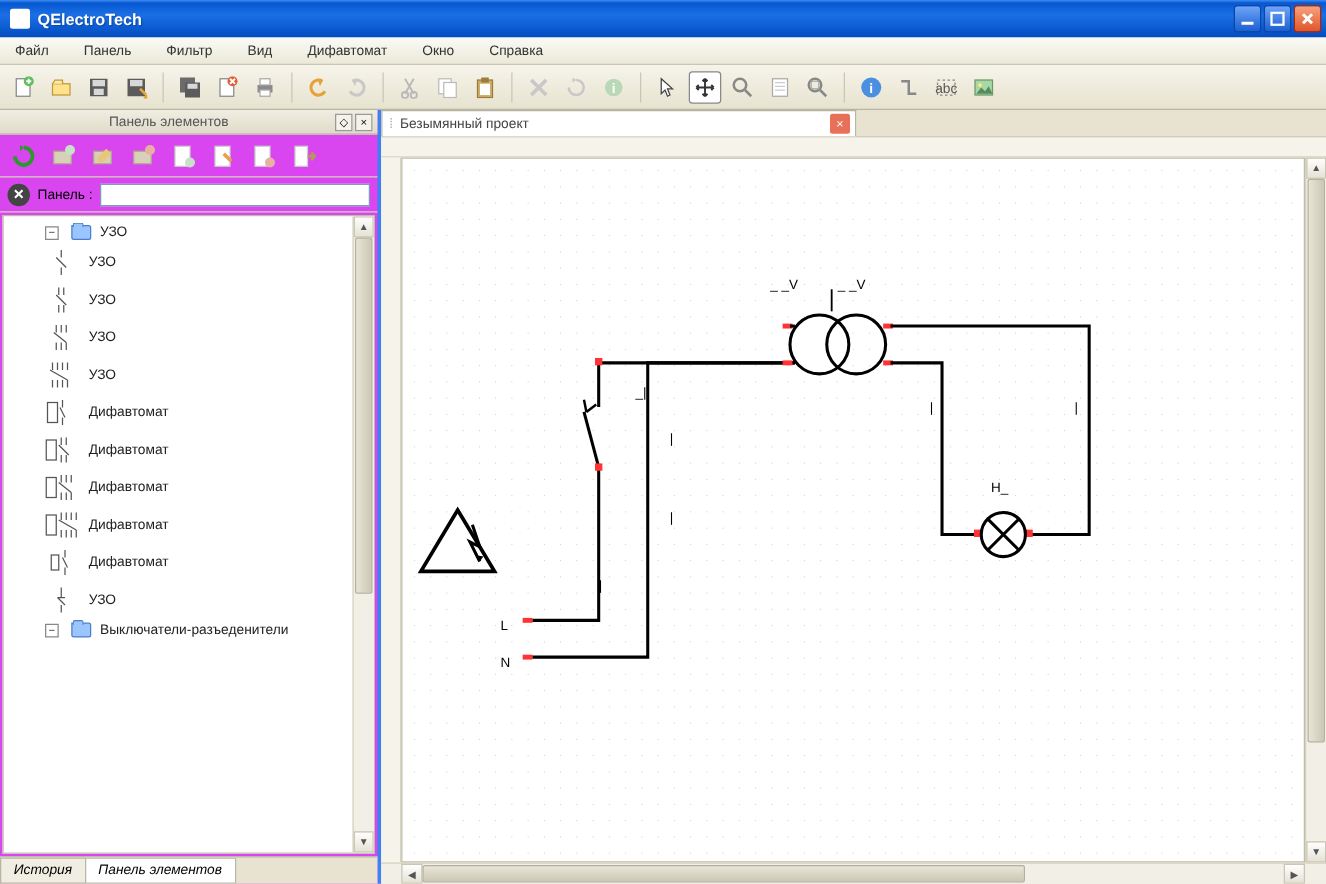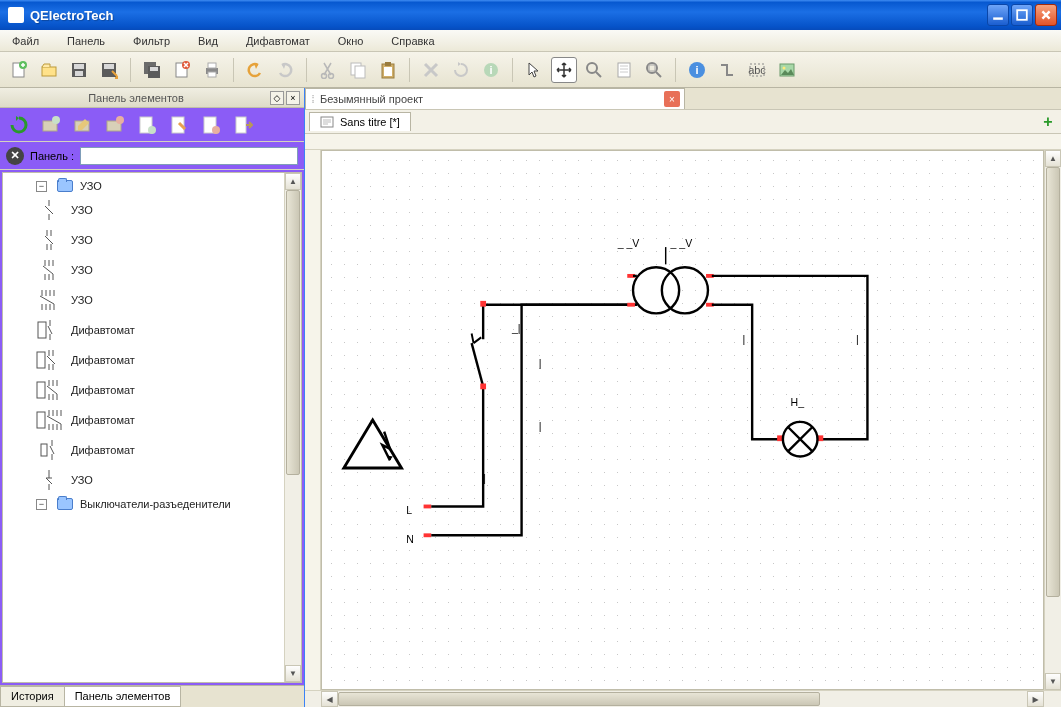--- a/index.html
+++ b/index.html
@@ -20,40 +20,40 @@
 
   
   .toolbar { height:36px; background:linear-gradient(to bottom,#f6f4ea,#e7e3d0); display:flex; align-items:center; padding:0 6px; border-bottom:1px solid #b8b5a3; gap:4px;}
   .tbtn { width:26px; height:26px; border:1px solid transparent; border-radius:3px; display:flex;align-items:center;justify-content:center; }
   .tspacer { width:1px; height:24px; background:#c9c6b5; margin:0 4px; }
 
   
   .content { display:flex; height: calc(707px - 30px - 22px - 36px); }
 
   
-  .sidepanel { width:305px; background:#8b5cf6; border-right:1px solid #3b82f6; display:flex; flex-direction:column; }
+  .sidepanel { width:305px; background:#d946ef; border-right:3px solid #3b82f6; display:flex; flex-direction:column; }
   .paneltitle { height:20px; background:linear-gradient(to bottom,#f0eee2,#dedbc8); display:flex; align-items:center; border-bottom:1px solid #c0bdaa; padding:0 4px;}
   .paneltitle .label { flex:1; text-align:center; color:#555;}
   .paneltitle .ctl { width:14px;height:14px; border:1px solid #999; margin-left:2px; display:flex;align-items:center;justify-content:center; font-size:9px; background:#f5f3e9;}
   .panelbtns { height:34px; display:flex; align-items:center; gap:6px; padding:0 6px; border-bottom:1px solid #d5d2c0;}
   .pbtn { width:26px;height:26px; display:flex;align-items:center;justify-content:center;}
   .filterrow { height:28px; display:flex; align-items:center; gap:6px; padding:0 6px; border-bottom:1px solid #d5d2c0;}
   .filterrow .x { width:18px;height:18px; background:#444; border-radius:50%; color:#fff; display:flex;align-items:center;justify-content:center; font-weight:bold;}
   .filterrow input { flex:1; height:18px; border:1px solid #7f9db9; padding:0 3px; background:#fff;}
   .tree { flex:1; background:#fff; overflow:auto; border:1px solid #c0bdaa; margin:2px; position:relative;}
   .tree-inner { padding:4px 2px; }
   .tree-row { display:flex; align-items:center; height:30px; white-space:nowrap; }
   .tree-row.small { height:18px; }
   .tree-toggle { width:11px;height:11px; border:1px solid #888; font-size:9px; line-height:9px; text-align:center; margin:0 3px; color:#333; background:#fff;}
   .tree-icon { width:22px; display:flex;justify-content:center; margin:0 4px;}
   .tree-sym { width:28px;height:24px; margin:0 8px 0 30px; display:flex;align-items:center;justify-content:center;}
   .tree-label { color:#222; }
   .folder { width:16px;height:12px; background:#9ac5ff; border:1px solid #4a7ecc; border-radius:0 2px 2px 2px; position:relative;}
   .folder:before { content:""; position:absolute; top:-3px;left:0;width:7px;height:3px;background:#9ac5ff;border:1px solid #4a7ecc;border-bottom:none;border-radius:2px 2px 0 0;}
-  .bottomtabs { height:22px; display:flex; border-top:1px solid #b8b5a3; background:#e7e3d0;}
+  .bottomtabs { height:22px; display:flex; border-top:1px solid #b8b5a3; background:#e7e3d0;font-style:italic;}
   .btab { padding:3px 10px; border:1px solid #b8b5a3; background:#f0eee2; margin-right:-1px;}
   .btab.active { background:#fff;}
   .vscroll { position:absolute; right:0; top:0; bottom:0; width:17px; background:#f1efe6; border-left:1px solid #d5d2c0; display:flex; flex-direction:column;}
   .vscroll .arr { height:17px; background:linear-gradient(to bottom,#fefefe,#e5e2d5); border:1px solid #c9c6b5; display:flex;align-items:center;justify-content:center;font-size:8px;color:#555;}
   .vscroll .track { flex:1; position:relative;}
   .vscroll .thumb { position:absolute; left:1px;right:1px; top:0; height:60%; background:linear-gradient(to right,#e8e5d6,#cbc7b5); border:1px solid #b4b09e; border-radius:2px;}
 
   
   .canvaswrap { flex:1; display:flex; flex-direction:column; background:#ece9d8;}
   .projecttab { height:22px; display:flex; align-items:stretch; background:#e7e3d0; border-bottom:1px solid #c9c6b5;}
@@ -452,30 +452,20 @@
   </div>
 
   <div class="canvaswrap">
     <div class="projecttab">
       <div class="tab">
         <span class="grip">⁞</span>
         <span class="name">Безымянный проект</span>
         <span class="closex">×</span>
       </div>
     </div>
-    <div class="sheettab">
-      <div class="tab">
-        <svg width="14" height="12">
-            <rect x="1" y="1" width="12" height="10" fill="#fff" stroke="#888"></rect>
-            <path d="M3 4h8M3 6h8M3 8h5" stroke="#bbb"></path>
-          </svg>
-        <span>Sans titre [*]</span>
-      </div>
-      <div class="plus">+</div>
-    </div>
     <div class="ruler"></div>
     <div class="canvas">
       <div class="vruler"></div>
       <div class="drawing">
         <svg viewBox="0 0 735 560">
 
           <text x="80" y="378" font-size="13">L</text>
           <text x="80" y="408" font-size="13">N</text>
 
           <rect x="98" y="368" width="8" height="4" fill="#f33"></rect>

